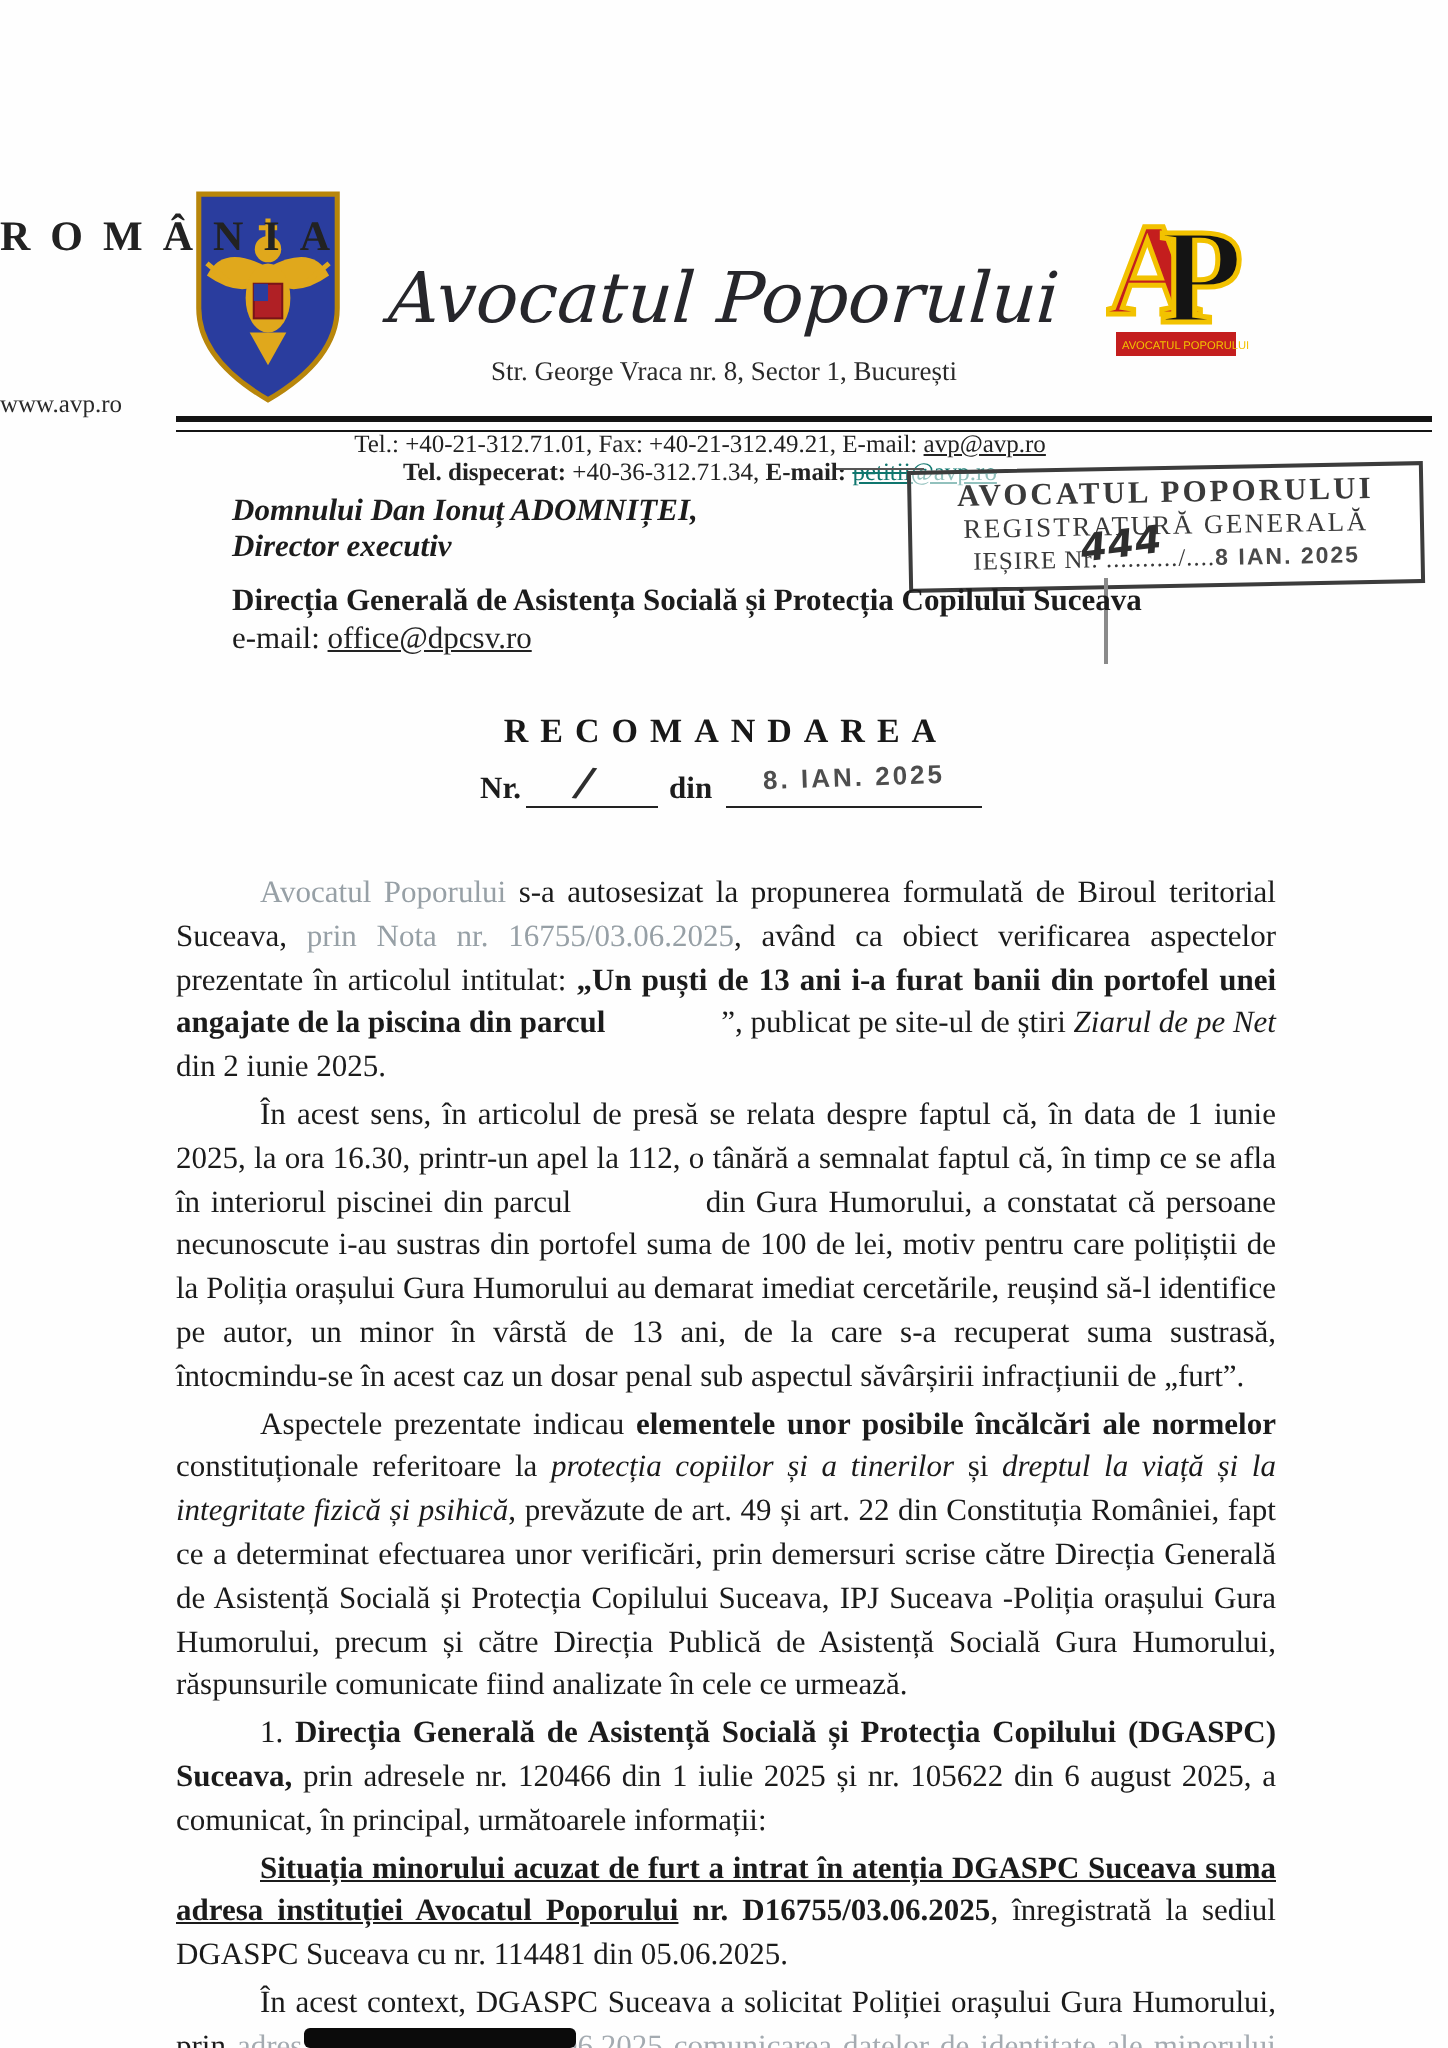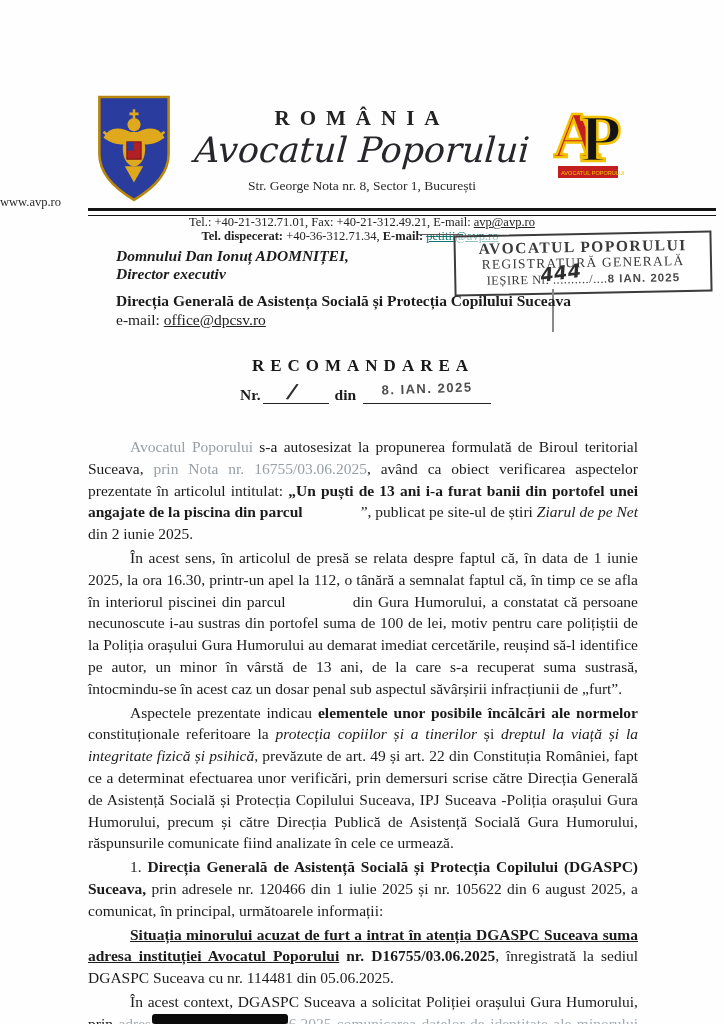--- a/index.html
+++ b/index.html
@@ -4,32 +4,32 @@
 <style>
   html,body{margin:0;padding:0;background:#e8e8e8;}
   .page{
     position:relative;width:724px;height:1024px;margin:0 auto;
     background:#fefefe;overflow:hidden;
     font-family:"Liberation Serif",serif;color:#1c1c1c;
   }
   
   .coa{position:absolute;left:93px;top:93px;width:82px;height:112px;}
   .ap-logo{position:absolute;left:553px;top:95px;width:75px;height:95px;}
-  .country{position:absolute;left:0;top:106px;width:724px;text-align:center;
+  .country{position:absolute;left:0;top:106px;width:724px;text-align:left;
     font-size:21px;font-weight:bold;letter-spacing:10px;color:#222;}
   .script-name{position:absolute;left:0;top:130px;width:724px;text-align:center;
     font-family:"DejaVu Serif",serif;font-style:italic;font-size:35px;color:#26262b;
     transform:skewX(-4deg);}
   .hq-address{position:absolute;left:0;top:178px;width:724px;text-align:center;
     font-size:13.5px;color:#2a2a2a;}
   .website{position:absolute;left:0;top:195px;width:724px;text-align:left;
     font-size:12.5px;color:#2a2a2a;}
   .double-rule{position:absolute;left:88px;top:208px;width:628px;height:4px;
     border-top:3px solid #141414;border-bottom:1px solid #141414;}
-  .tel1{position:absolute;left:12px;top:215px;width:700px;text-align:center;font-size:12.5px;color:#222;}
+  .tel1{position:absolute;left:0;top:215px;width:700px;text-align:center;font-size:12.5px;color:#222;}
   .tel2{position:absolute;left:0;top:229px;width:700px;text-align:center;font-size:12.5px;color:#222;}
   .tel2 b,.tel1 b{font-weight:bold;}
   .lnk{text-decoration:underline;color:#222;}
   .lnk-strike{text-decoration:underline line-through;color:#0f766e;}
   .strike-ext{position:absolute;left:418px;top:234px;width:44px;height:1px;background:#555;}
   
   .stamp{position:absolute;left:454px;top:233px;width:254px;height:54px;
     border:2.5px solid #3c3c3c;transform:rotate(-1.1deg);
     text-align:center;color:#3a3a3a;padding-top:3px;background:rgba(255,255,255,.55);}
   .stamp .s1{font-size:15.5px;font-weight:bold;letter-spacing:1.5px;line-height:17px;}
@@ -92,21 +92,21 @@
 
   <svg class="ap-logo" viewBox="0 0 75 95" xmlns="http://www.w3.org/2000/svg">
     <text x="0" y="62" font-family="Liberation Serif, serif" font-weight="bold" font-size="66" fill="#c41e1e" stroke="#f2c200" stroke-width="2.5">A</text>
     <text x="27" y="66" font-family="Liberation Serif, serif" font-weight="bold" font-size="68" fill="#141414" stroke="#f2c200" stroke-width="2.5">P</text>
     <rect x="5" y="71" width="60" height="12" fill="#c41e1e"></rect>
     <text x="8" y="79.5" font-family="Liberation Sans, sans-serif" font-size="5.6" fill="#f2c200">AVOCATUL POPORULUI</text>
   </svg>
 
   <div class="country">ROMÂNIA</div>
   <div class="script-name">Avocatul Poporului</div>
-  <div class="hq-address">Str. George Nota nr. 8, Sector 1, București</div>
+  <div class="hq-address">Str. George Vraca nr. 8, Sector 1, București</div>
   <div class="website">www.avp.ro</div>
 
   <div class="double-rule"></div>
 
   <div class="tel1"><span>Tel.: +40-21-312.71.01, Fax: +40-21-312.49.21, E-mail: </span><span class="lnk">avp@avp.ro</span></div>
   <div class="tel2"><b>Tel. dispecerat: </b><span>+40-36-312.71.34, </span><b>E-mail: </b><span class="lnk-strike">petitii@avp.ro</span></div>
   <div class="strike-ext"></div>
 
   <div class="stamp">
     <div class="s1">AVOCATUL POPORULUI</div>

